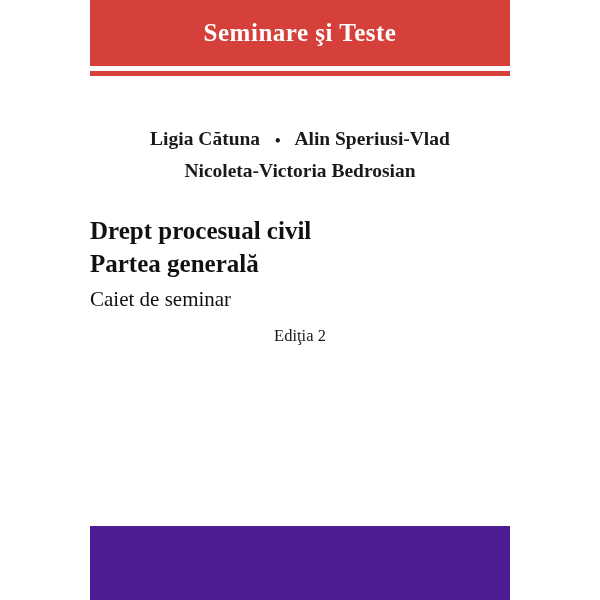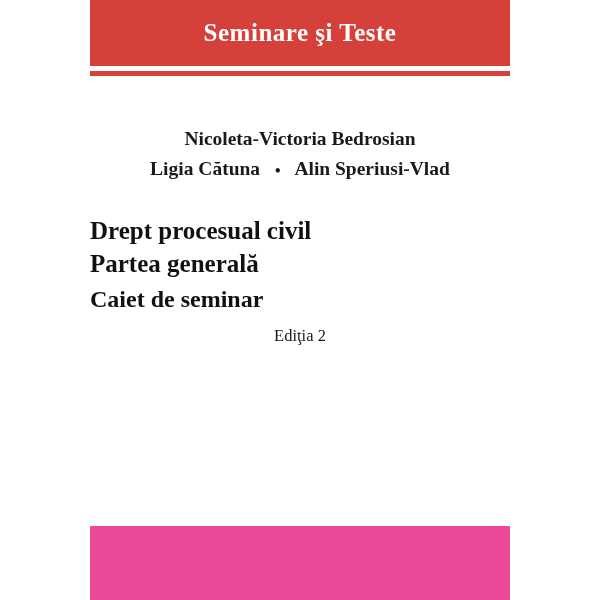--- a/index.html
+++ b/index.html
@@ -19,21 +19,21 @@
     height: 600px;
     background: #ffffff;
   }
   
   .cover {
     position: absolute;
     left: 90px;
     top: 0;
     width: 420px;
     height: 600px;
-    background: #ec4899;
+    background: #4c1d95;
     box-sizing: border-box;
   }
   
   .series-band {
     position: absolute;
     left: 0;
     top: 0;
     width: 420px;
     height: 66px;
     background: #d6403a;
@@ -108,22 +108,22 @@
     line-height: 33px;
     font-family: "Liberation Serif", serif;
   }
   .title-sub {
     font-size: 25px;
     font-weight: bold;
     line-height: 33px;
     font-family: "Liberation Serif", serif;
   }
   .title-third {
-    font-size: 24px;
-    font-weight: bold;
+    font-size: 21px;
+    font-weight: normal;
     line-height: 33px;
     margin-top: 3px;
     font-family: "Liberation Serif", serif;
   }
   .edition {
     position: absolute;
     left: 0;
     top: 250px;
     width: 420px;
     text-align: center;
@@ -186,26 +186,26 @@
     <div class="series-band">
       <div class="series-title">Seminare şi Teste</div>
     </div>
     <div class="band-gap"></div>
     <div class="series-underline"></div>
 
     <div class="content">
 
       <div class="authors">
         <div class="authors-line">
-          <span>Nicoleta-Victoria Bedrosian</span>
-        </div>
-        <div class="authors-line">
           <span>Ligia Cătuna</span>
           <span class="sep">•</span>
           <span>Alin Speriusi-Vlad</span>
+        </div>
+        <div class="authors-line">
+          <span>Nicoleta-Victoria Bedrosian</span>
         </div>
       </div>
 
       <div class="title-block">
         <div class="title-main">Drept procesual civil</div>
         <div class="title-sub">Partea generală</div>
         <div class="title-third">Caiet de seminar</div>
       </div>
 
       <div class="edition">Ediţia 2</div>

